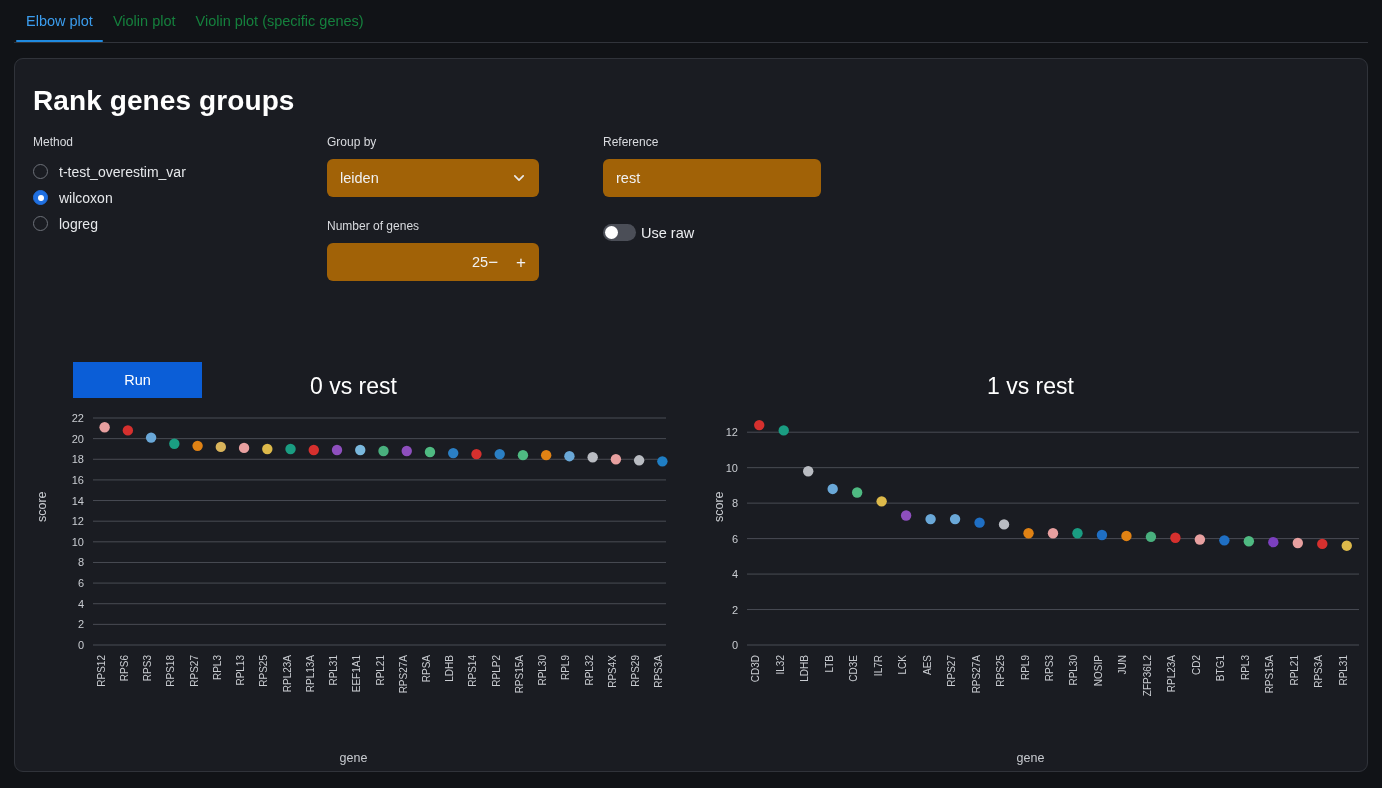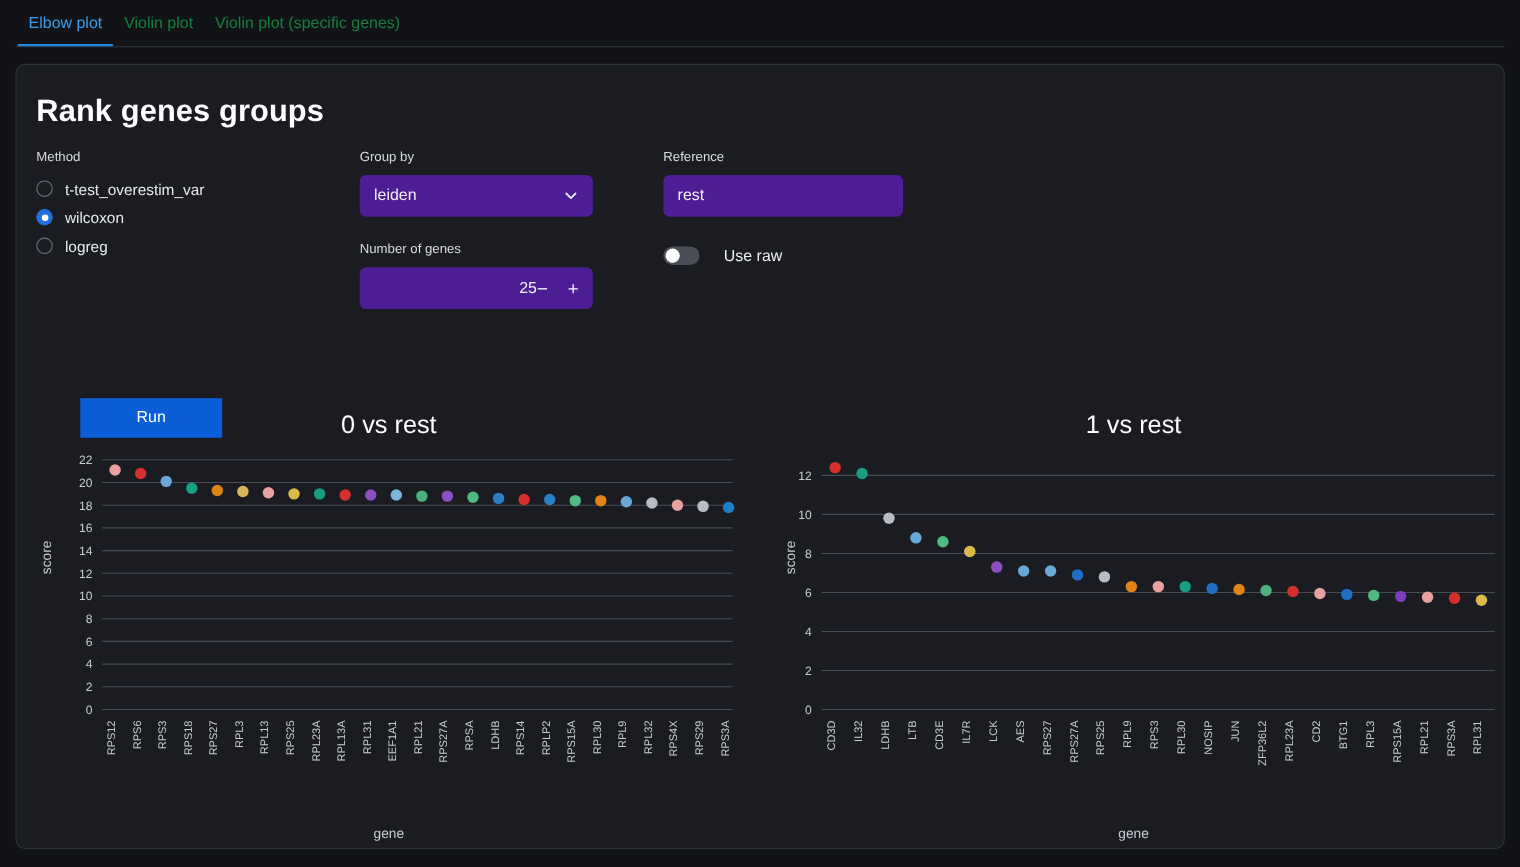--- a/index.html
+++ b/index.html
@@ -95,21 +95,21 @@
   .radio.checked::after {
     content: "";
     position: absolute; left: 4.3px; top: 4.3px;
     width: 6px; height: 6px; border-radius: 50%;
     background: #ffffff;
   }
   .radio-label { font-size: 14px; color: #e6e8eb; }
 
   .select, .textfield, .stepper {
     height: 38px;
-    background: #4c1d95;
+    background: #a16207;
     border-radius: 6px;
     display: flex;
     align-items: center;
     padding: 0 13px;
     font-size: 14.5px;
     color: #f0f1f3;
     position: relative;
   }
   .select { width: 212px; cursor: pointer; justify-content: space-between; }
   .textfield { width: 218px; }
@@ -130,21 +130,21 @@
     position: relative;
     cursor: pointer;
     flex: 0 0 auto;
   }
   .toggle::after {
     content: "";
     position: absolute; left: 2px; top: 2px;
     width: 13px; height: 13px; border-radius: 50%;
     background: #ffffff;
   }
-  .toggle-label { margin-left: 22px; font-size: 14.5px; color: #eceef1; }
+  .toggle-label { margin-left: 5px; font-size: 14.5px; color: #eceef1; }
 
   .run-btn {
     position: absolute;
     left: 0; top: 227px;
     width: 129px; height: 36px;
     background: #0b5ed7;
     border: none; border-radius: 0;
     color: #ffffff;
     font-size: 14.5px;
     font-family: inherit;

